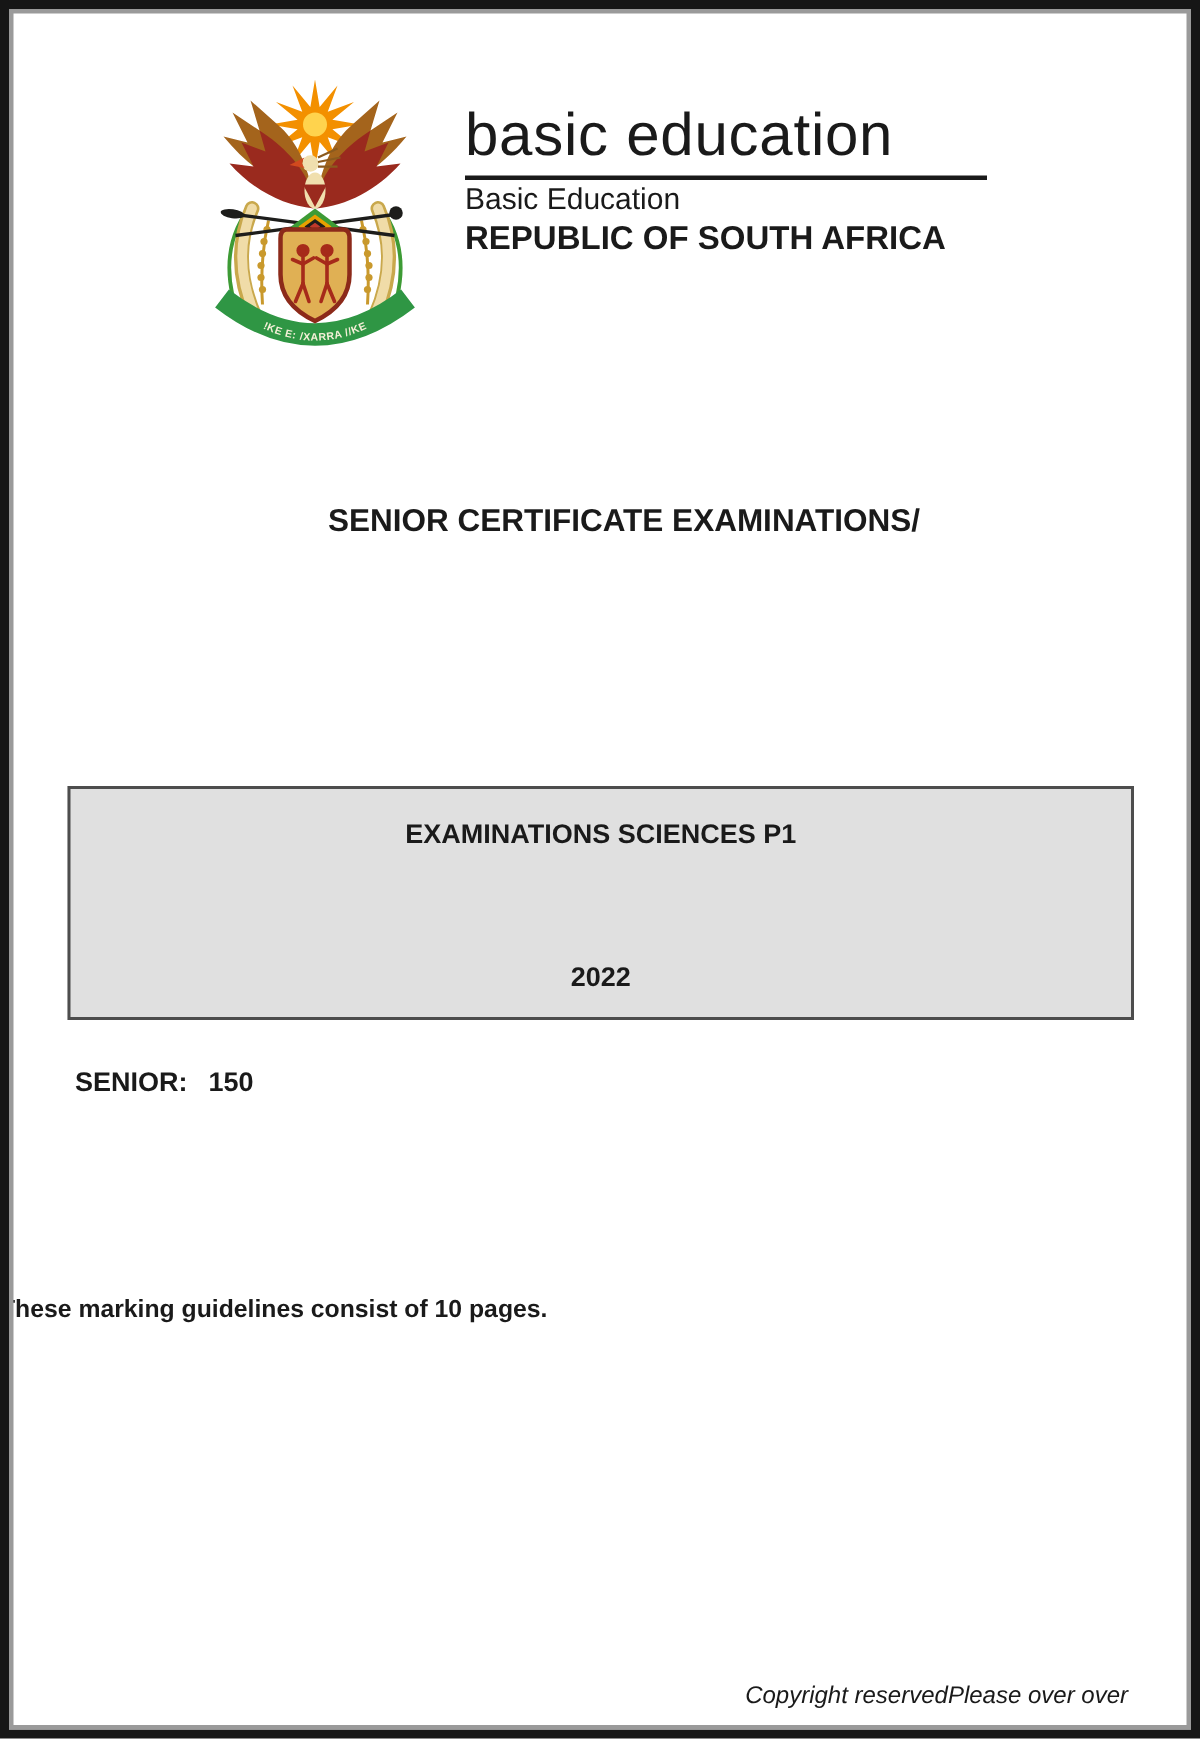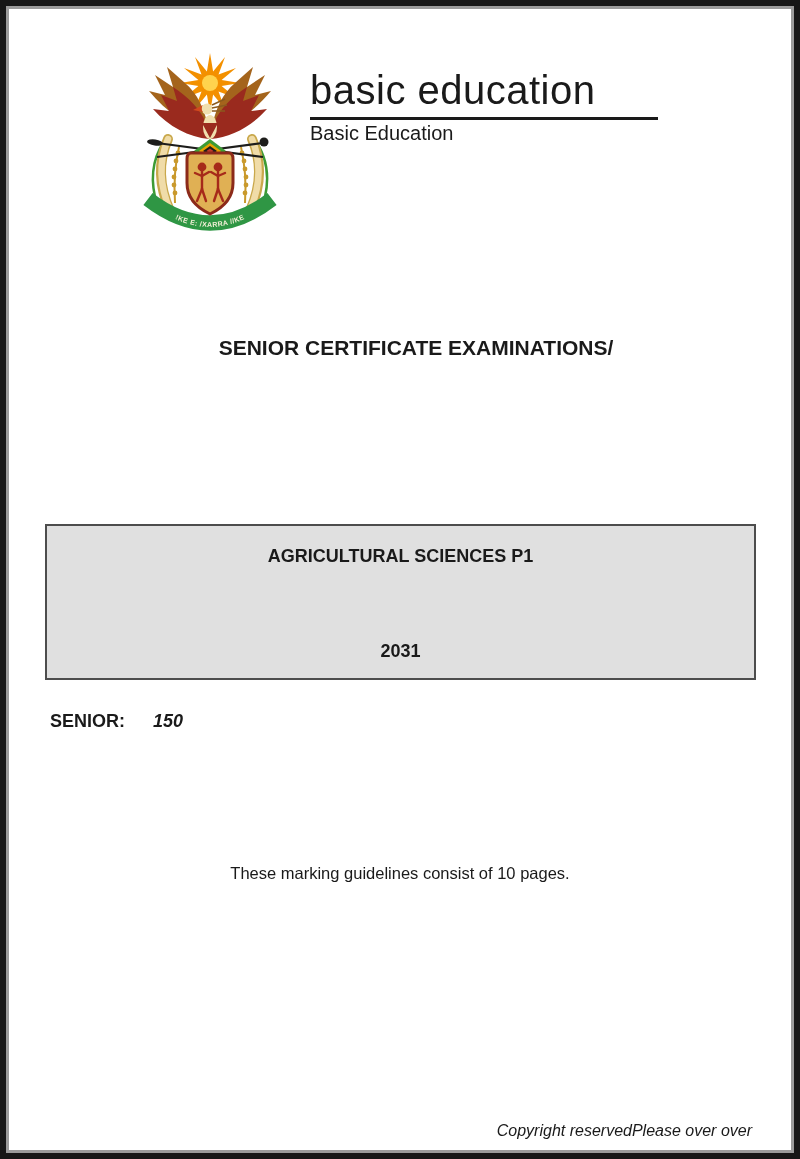--- a/index.html
+++ b/index.html
@@ -56,24 +56,24 @@
     display: flex; flex-direction: column;
     align-items: center; justify-content: space-between;
     padding: 20px 0 16px 0;
     font-size: 18px; font-weight: bold;
     text-align: center;
   }
   .marks-line {
     position: absolute; left: 50px; top: 711px;
     font-size: 18px; font-weight: bold;
   }
-  .marks-value { margin-left: 28px; font-style: italic; }
+  .marks-value { margin-left: 14px; }
   .pages-note {
     position: absolute; left: 0; right: 0; top: 864px;
-    text-align: center; font-size: 16.5px; font-weight: normal;
+    font-size: 16.5px; font-weight: bold;
   }
   .page-footer {
     position: absolute; left: 48px; right: 48px; top: 1122px;
     display: flex; justify-content: flex-end;
     font-size: 16px; font-style: italic;
   }
 </style>
 </head>
 <body>
 
@@ -173,29 +173,30 @@
     </defs>
   <text font-size="7" font-weight="bold" fill="#F5F0D8" letter-spacing="0.4" font-family="Liberation Sans, sans-serif">
     <textPath href="#motto-path" startOffset="50%" text-anchor="middle">!KE E: /XARRA //KE</textPath>
   </text>
 </svg>
 
 <div class="wordmark-block">
   <div class="wordmark">basic education</div>
   <div class="wordmark-rule"></div>
   <div class="dept-line2">Basic Education</div>
+  <div class="country-line">REPUBLIC OF SOUTH AFRICA</div>
 </div>
 
 <div class="exam-title">
   <div>SENIOR CERTIFICATE EXAMINATIONS/</div>
 </div>
 
 <div class="subject-box">
-  <div>AGRICULTURAL SCIENCES P1</div>
-  <div>2031</div>
+  <div>EXAMINATIONS SCIENCES P1</div>
+  <div>2022</div>
 </div>
 
 <div class="marks-line">
   <span>SENIOR:</span><span class="marks-value">150</span>
 </div>
 
 <div class="pages-note">These marking guidelines consist of 10 pages.</div>
 
 <div class="page-footer">
   <span>Copyright reserved</span>

